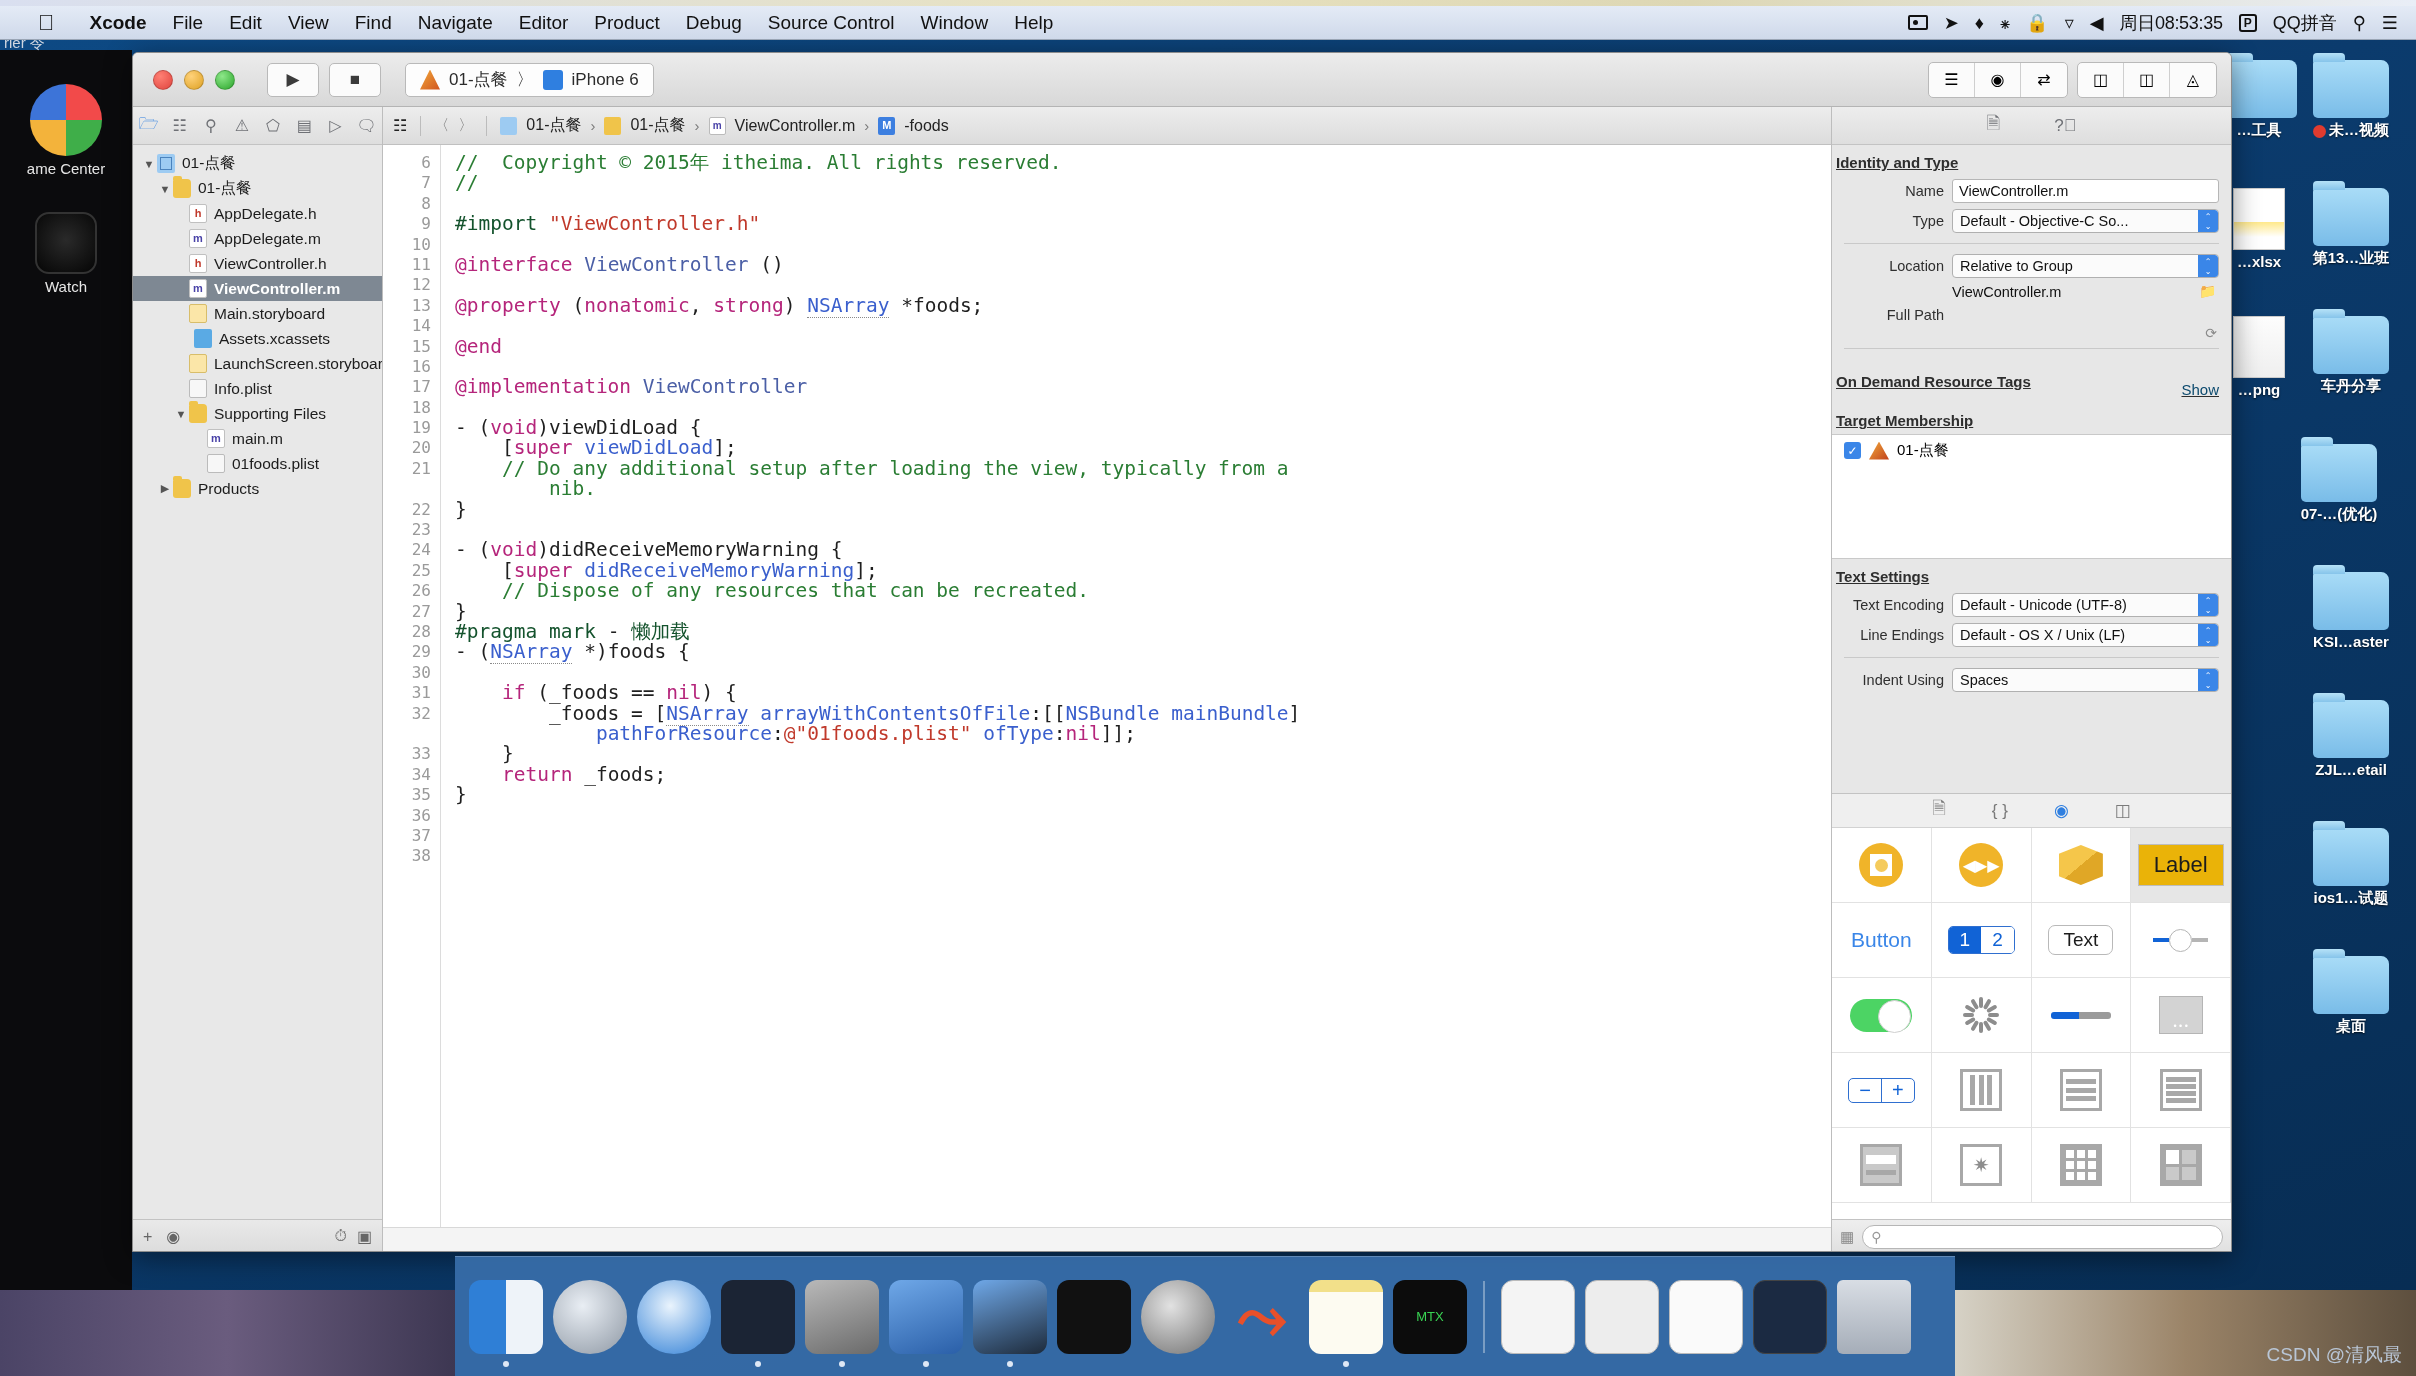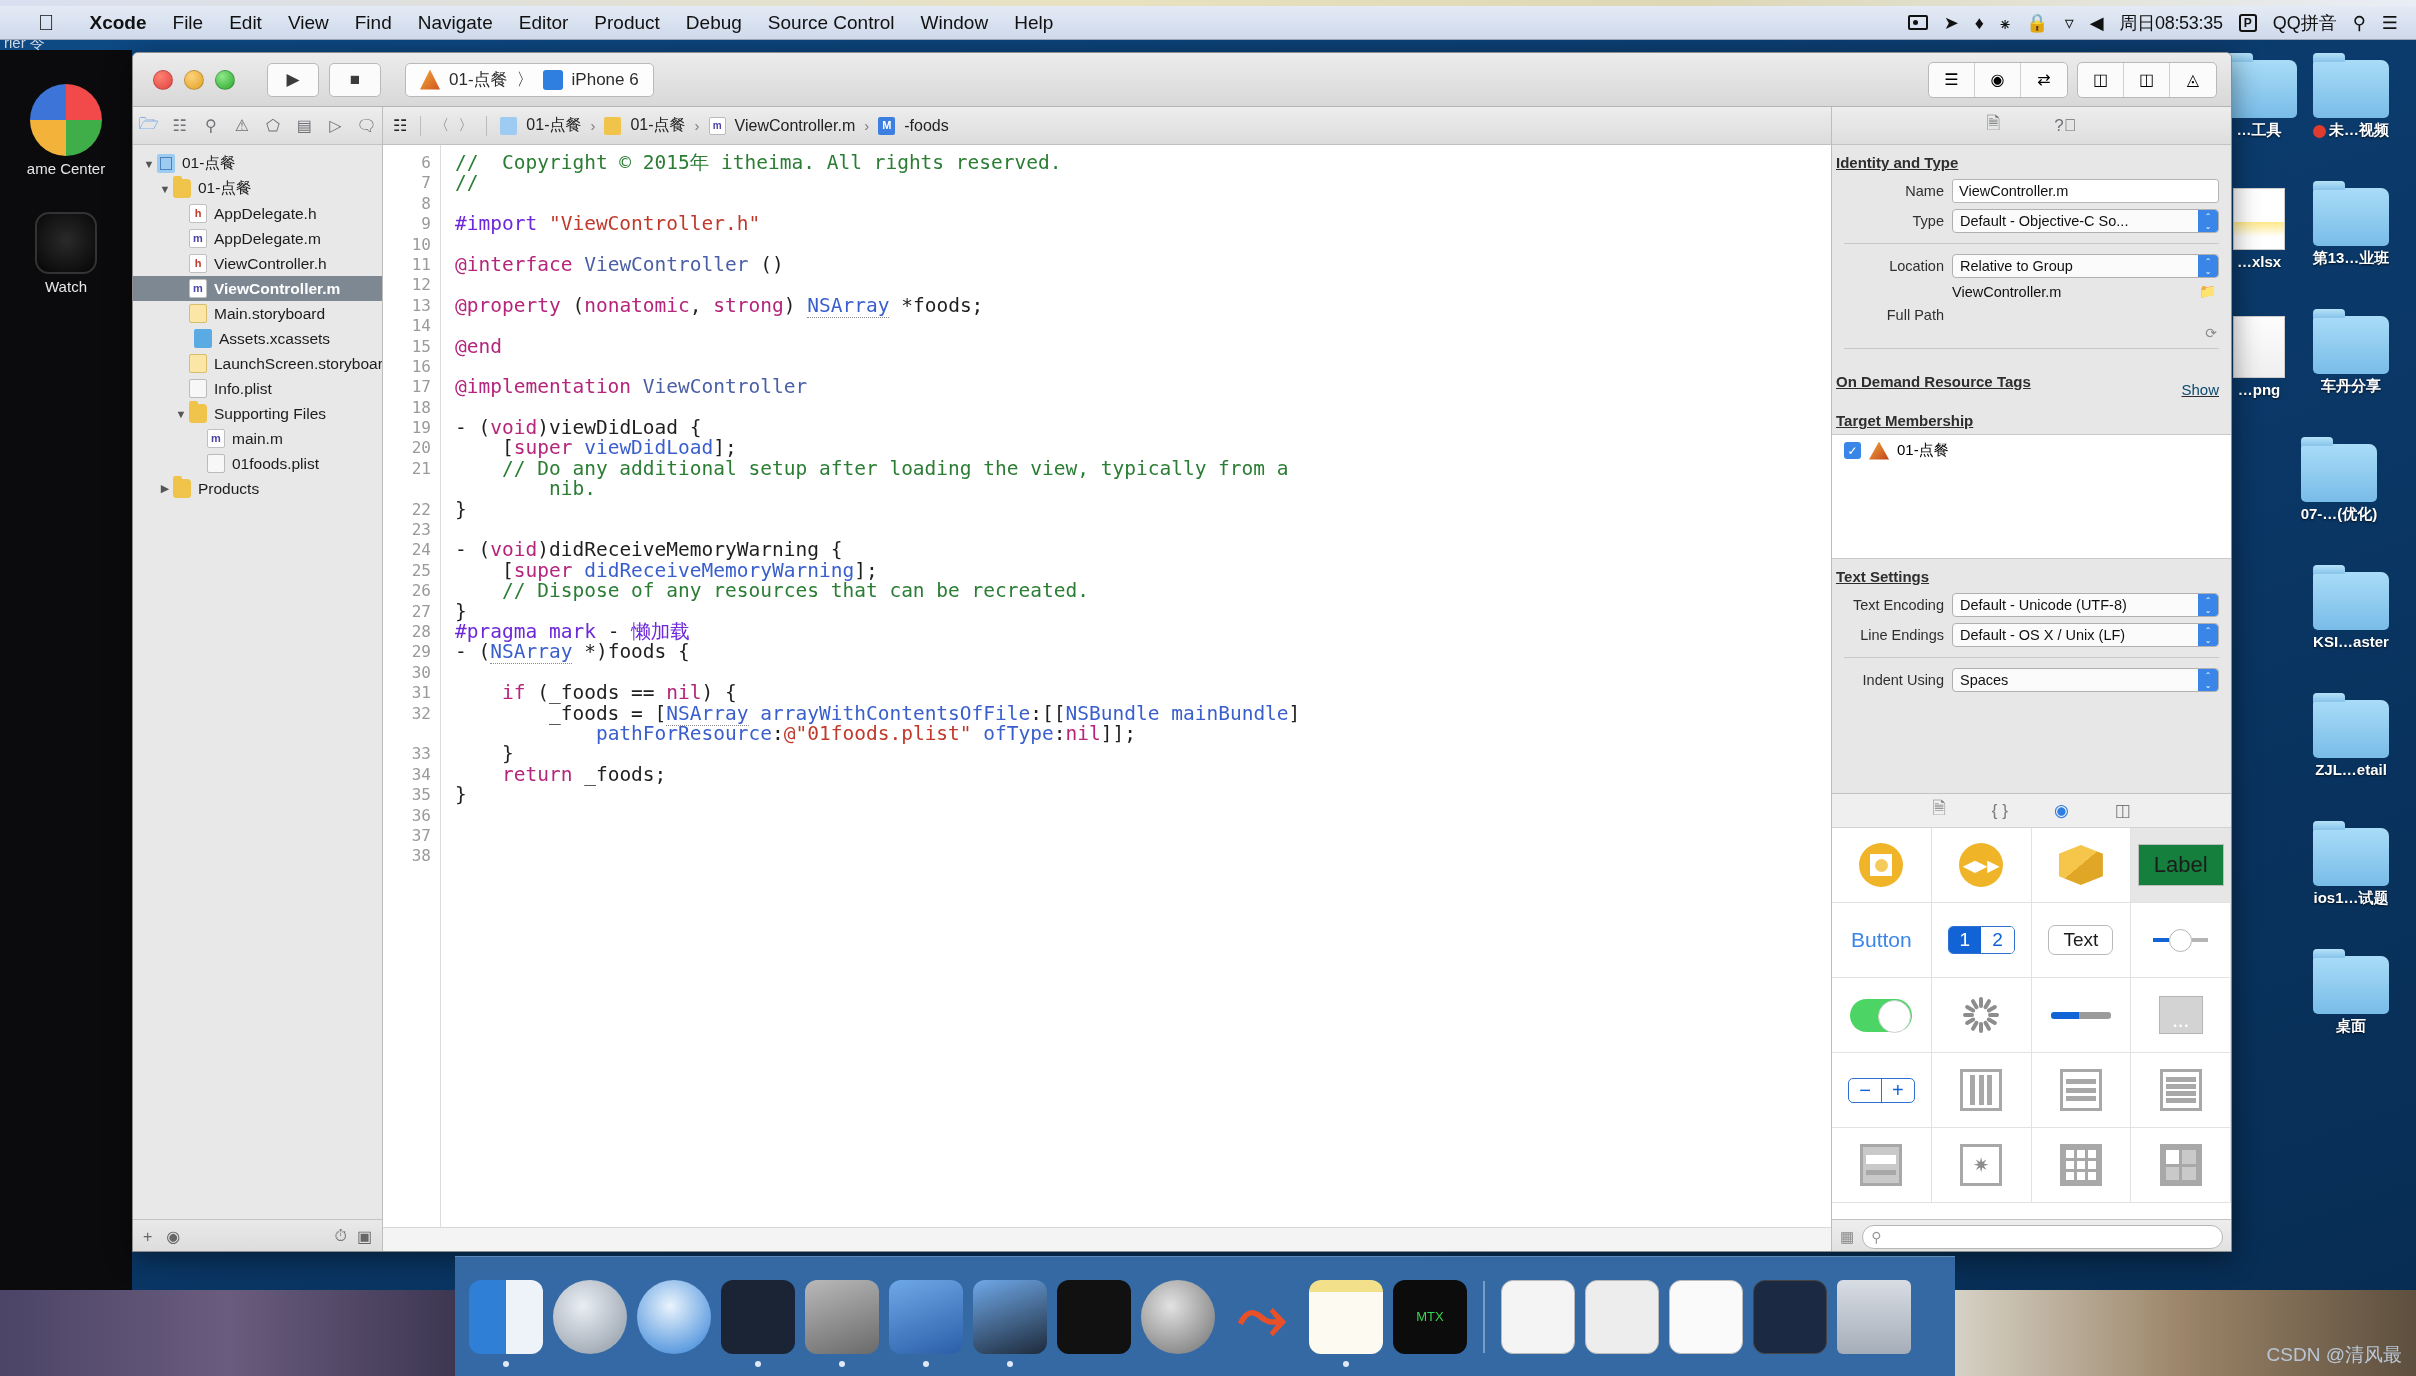--- a/index.html
+++ b/index.html
@@ -155,21 +155,21 @@
     font-family:"DejaVu Sans Mono", monospace; font-size:16px; color:#9a9a9a;
   }
   #gutter .ln { height: 20.4px; line-height: 20.4px; }
   #code {
     flex:1; padding: 8px 0 0 14px;
     font-family:"DejaVu Sans Mono", monospace; font-size: 19.5px;
     line-height: 20.4px; white-space: pre; color:#1f1f1f; overflow:hidden;
   }
   #code .row { height: 20.4px; }
   .c-com{color:#2a7d33;}
-  .c-pre{color:#6d28d9;}
+  .c-pre{color:#14532d;}
   .c-str{color:#c0392b;}
   .c-kw{color:#b5257b;}
   .c-type{color:#3a5fcd;}
   .c-cls{color:#4b5fa6;}
   .uline { border-bottom:1px dotted #8a8a8a; }
   #editor-bottom-strip { height: 26px; background:#f4f4f4; border-top:1px solid #d8d8d8; }
 
   
   #inspector { width: 400px; flex:none; background:#e7e7e7; border-left:1px solid #bdbdbd; display:flex; flex-direction:column;}
   #insp-tabs { height:38px; background:linear-gradient(180deg,#ededed,#dedede); border-bottom:1px solid #c3c3c3;
@@ -215,21 +215,21 @@
   #lib-bottom { height: 34px; background:linear-gradient(180deg,#eee,#e0e0e0); border-top:1px solid #c3c3c3;
                 display:flex;align-items:center;gap:8px;padding:0 8px;}
   #lib-search{flex:1;height:24px;background:#fff;border:1px solid #b6b6b6;border-radius:12px;display:flex;align-items:center;padding:0 8px;color:#999;font-size:14px;}
 
   
   .g-circ { width:44px;height:44px;border-radius:50%;background:#f0b429;display:flex;align-items:center;justify-content:center;}
   .g-vc-inner{width:22px;height:22px;background:#fff;display:flex;align-items:center;justify-content:center;}
   .g-vc-dot{width:13px;height:13px;border-radius:50%;background:#f5cb5c;}
   .g-cube{width:44px;height:40px;background:linear-gradient(140deg,#f5c64a 0 50%,#e0a726 50% 100%);
           clip-path:polygon(50% 0,100% 22%,100% 78%,50% 100%,0 78%,0 22%);}
-  .g-label{width:86px;height:42px;background:#15803d;border:1px solid #bdbdbd;display:flex;align-items:center;justify-content:center;
+  .g-label{width:86px;height:42px;background:#eab308;border:1px solid #bdbdbd;display:flex;align-items:center;justify-content:center;
            font-size:22px;color:#1c1c1c;}
   .g-button{font-size:21px;color:#3a86e8;}
   .g-seg{display:flex;border:1px solid #2f6fd0;border-radius:5px;overflow:hidden;font-size:19px;}
   .g-seg .a{background:#1163d6;color:#fff;padding:2px 11px;}
   .g-seg .b{background:#fff;color:#1163d6;padding:2px 11px;}
   .g-text{border:1px solid #b9b9b9;border-radius:7px;padding:3px 14px;font-size:19px;color:#1c1c1c;background:#fff;}
   .g-slider{display:flex;align-items:center;}
   .g-slider .tl1{width:16px;height:4px;background:#1163d6;}
   .g-slider .knob{width:23px;height:23px;border-radius:50%;background:#fff;border:1px solid #b5b5b5;}
   .g-slider .tl2{width:16px;height:4px;background:#b5b5b5;}

